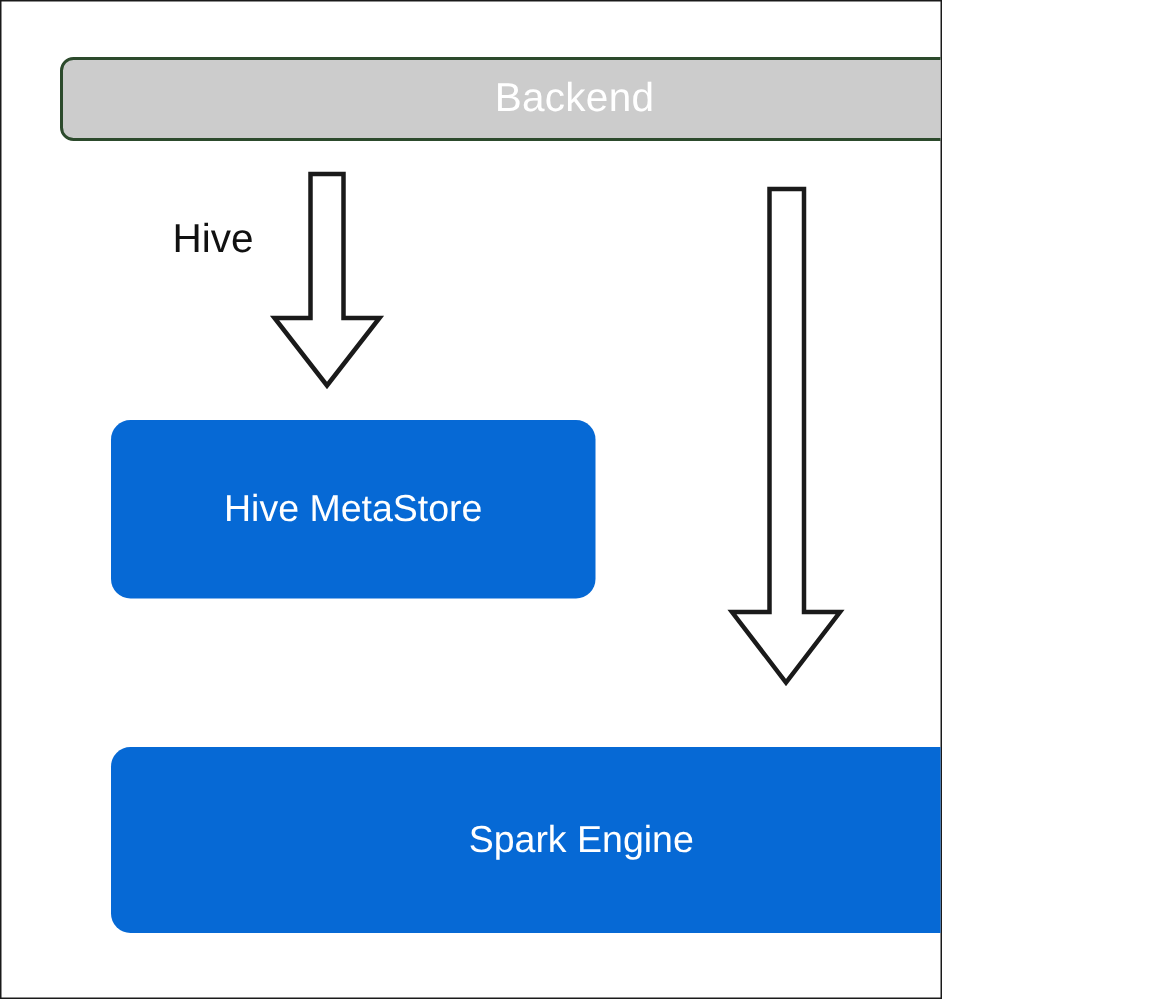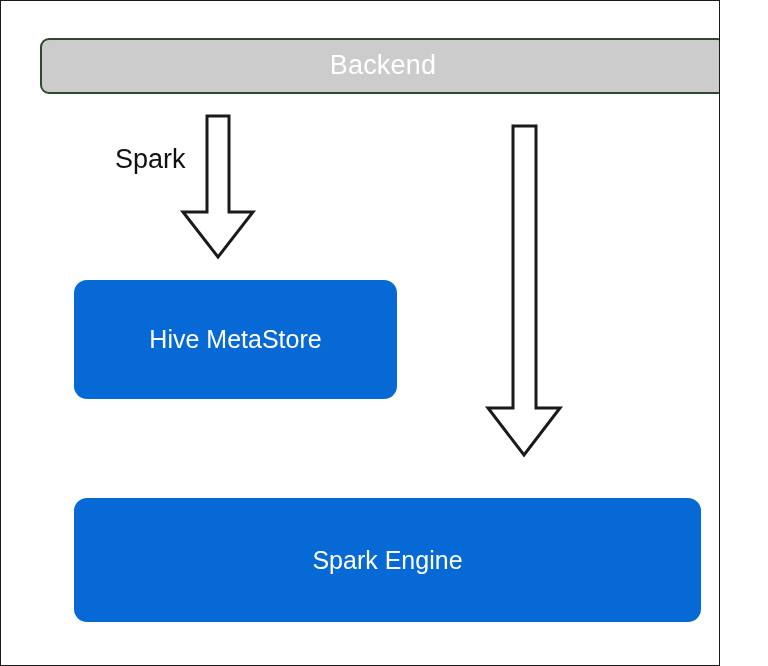--- a/index.html
+++ b/index.html
@@ -6,21 +6,21 @@
   html, body {
     margin: 0;
     padding: 0;
     background: #ffffff;
   }
   body {
     font-family: "Liberation Sans", sans-serif;
   }
   #canvas {
     position: relative;
-    width: 720px;
+    width: 628px;
     height: 666px;
     background: #ffffff;
     border: 1px solid #1a1a1a;
     box-sizing: border-box;
     overflow: hidden;
   }
   .node {
     position: absolute;
     box-sizing: border-box;
     display: flex;
@@ -122,21 +122,21 @@
     <span class="node-label">Backend</span>
   </div>
 
   <div class="block-arrow" id="arrow-read">
     <svg width="74" height="146" viewBox="0 0 74 146" aria-hidden="true">
       <polygon points="26,2 48,2 48,98 72,98 37,143 2,98 26,98"></polygon>
     </svg>
   </div>
 
   <div class="edge-label" id="label-read">
-    <span>Spark</span>
+    <span>Hive</span>
   </div>
 
   <div class="block-arrow" id="arrow-fallback">
     <svg width="76" height="334" viewBox="0 0 76 334" aria-hidden="true">
       <polygon points="27,2 50,2 50,284 74,284 38,331 2,284 27,284"></polygon>
     </svg>
   </div>
 
 
   <div class="node" id="node-spark">

